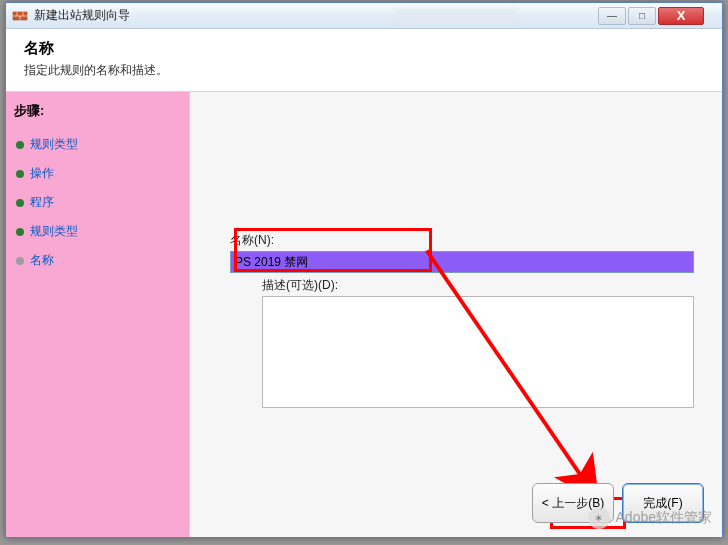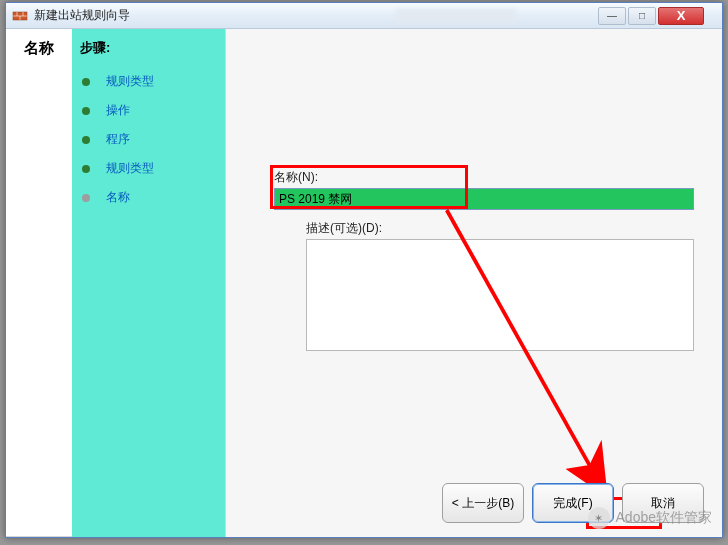--- a/index.html
+++ b/index.html
@@ -55,21 +55,21 @@
     width: 46px;
     background: linear-gradient(to bottom,#e57373,#d32f2f);
     border-color: #a82a2a;
     color: #fff;
     font-weight: bold;
     font-size: 13px;
   }
   .content {
     display: flex;
     height: calc(100% - 26px);
-    flex-direction: row;
+    flex-direction: column;
   }
   .header {
     padding: 10px 18px 12px 18px;
     border-bottom: 1px solid #d6d6d6;
     background: #fff;
   }
   .header h1 {
     margin: 0 0 4px 0;
     font-size: 15px;
     font-weight: bold;
@@ -78,70 +78,70 @@
     margin: 0;
     font-size: 12px;
     color: #333;
   }
   .body {
     flex: 1;
     display: flex;
     min-height: 0;
   }
   .sidebar {
-    width: 154px;
-    background: #5eead4;
+    width: 184px;
+    background: #f9a8d4;
     border-right: 1px solid #d6d6d6;
     padding: 10px 8px;
   }
   .sidebar .steps-title {
     font-weight: bold;
     font-size: 13px;
     margin-bottom: 10px;
   }
   .step {
     display: flex;
     align-items: center;
     padding: 6px 2px;
-    gap: 16px;
+    gap: 6px;
     cursor: default;
   }
   .step .dot {
     width: 8px; height: 8px;
     border-radius: 50%;
   }
   .step.done .dot { background: #2e7d32; }
   .step.todo .dot { background: #9e9e9e; }
   .step a { color: #0a5abf; text-decoration: none; }
   .main {
     flex: 1;
     background: #f6f6f6;
     position: relative;
     padding: 0;
   }
   .form-area {
     position: absolute;
-    left: 48px; top: 140px; right: 28px;
+    left: 40px; top: 140px; right: 28px;
   }
   .field-label {
     font-size: 12px;
     color: #222;
     margin-bottom: 2px;
   }
   .name-input {
     width: 100%;
     height: 22px;
     border: 1px solid #7a9ac0;
-    background: #22c55e;
+    background: #8b5cf6;
     padding: 2px 4px;
     font-size: 12px;
     font-family: inherit;
   }
   .desc-area {
-    margin-top: 10px;
+    margin-top: 4px;
     padding-left: 32px;
   }
   .desc-text {
     width: 100%;
     height: 112px;
     border: 1px solid #b8b8b8;
     background: #fff;
     resize: none;
     font-family: inherit;
     font-size: 12px;
@@ -228,20 +228,21 @@
     <span class="blur-mid"></span>
     <span class="winbtn">—</span>
     <span class="winbtn">□</span>
     <span class="winbtn close">X</span>
   </div>
 
   <div class="content">
 
     <div class="header">
       <h1>名称</h1>
+      <p>指定此规则的名称和描述。</p>
     </div>
 
     <div class="body">
 
       <div class="sidebar">
         <div class="steps-title">步骤:</div>
 
         <div class="step done">
           <span class="dot"></span>
           <a>规则类型</a>
@@ -283,21 +284,20 @@
             <marker id="ah" markerWidth="12" markerHeight="12" refX="9" refY="6" orient="auto">
               <path d="M0,0 L12,6 L0,12 L3,6 Z" fill="#ff0000"></path>
             </marker>
           </defs>
           <line x1="242" y1="166" x2="412" y2="420" stroke="#ff0000" stroke-width="4" marker-end="url(#ah)"></line>
         </svg>
 
         <div class="footer">
           <button class="btn">&lt; 上一步(B)</button>
           <button class="btn default">完成(F)</button>
-          <button class="btn">取消</button>
         </div>
 
       </div>
 
     </div>
   </div>
 
   <div class="watermark">
     <span class="bubble">✶</span>
     <span>Adobe软件管家</span>

